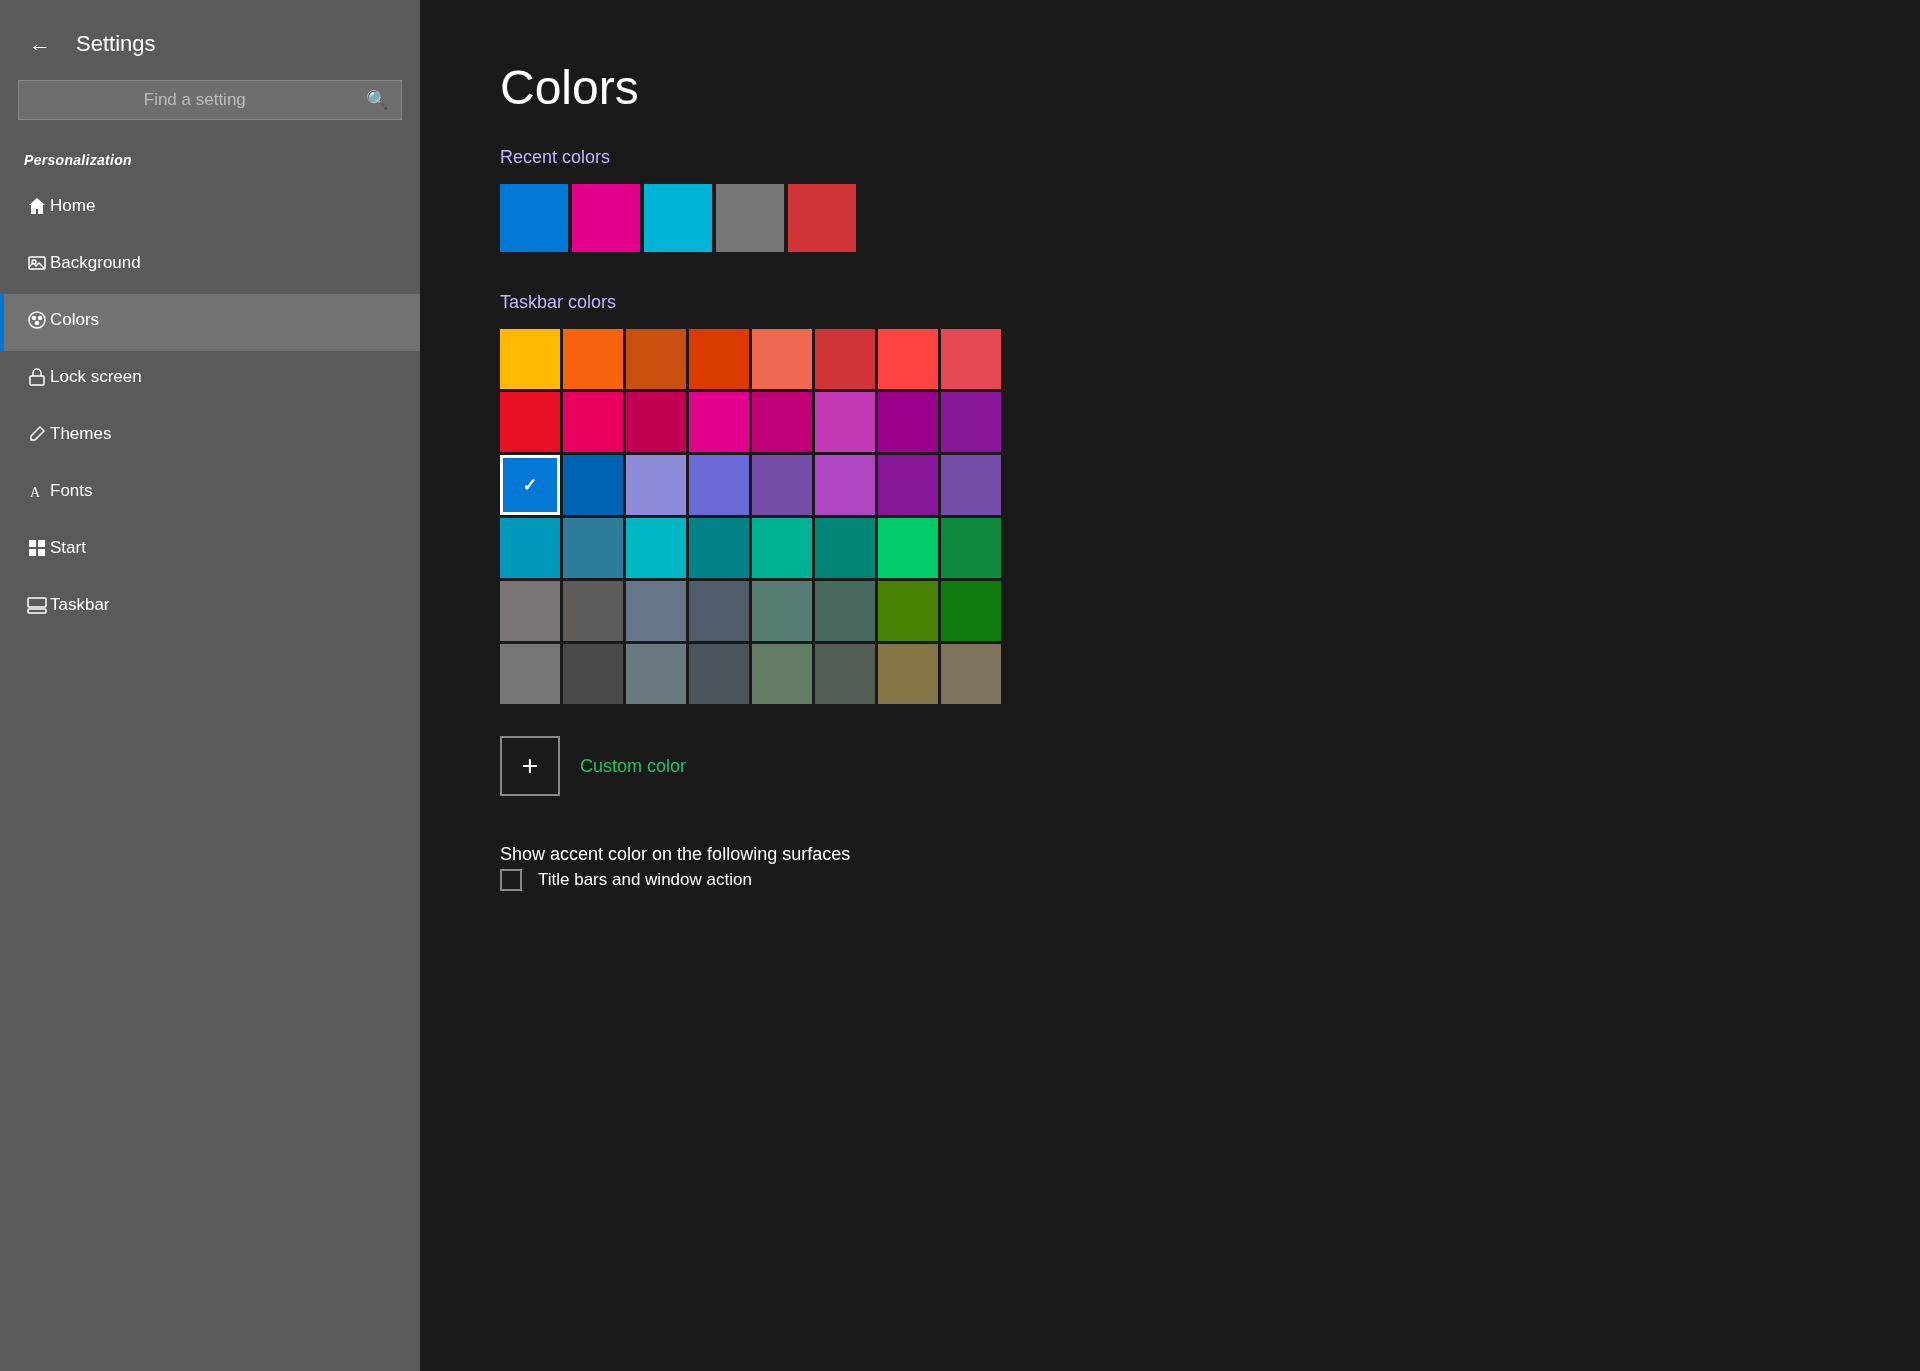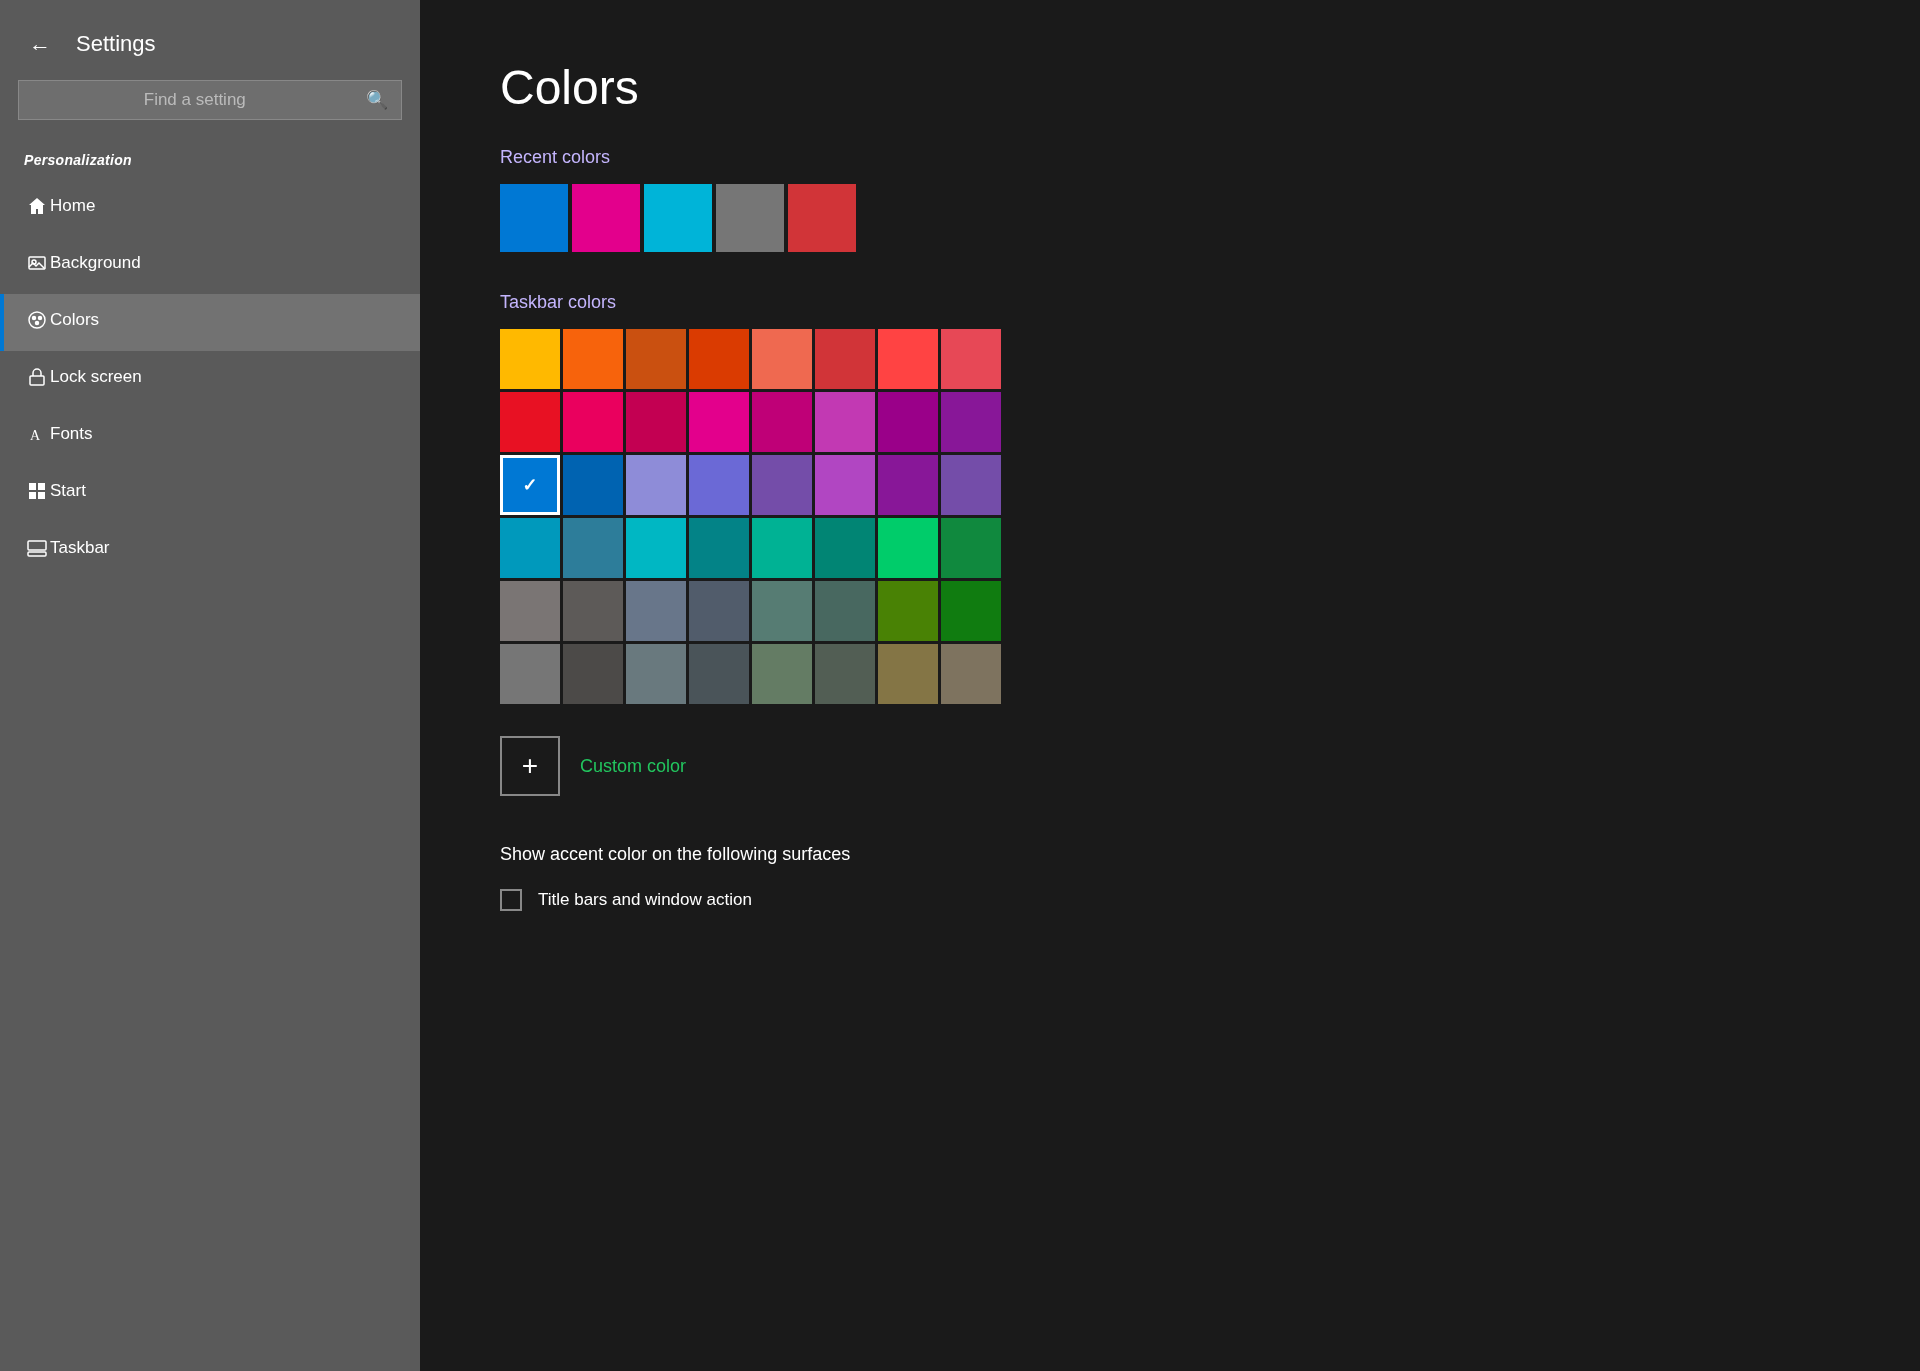--- a/index.html
+++ b/index.html
@@ -212,21 +212,21 @@
 
     .custom-color-label {
       font-size: 18px;
       color: #22c55e;
     }
 
     
     .accent-section-title {
       font-size: 18px;
       color: white;
-      margin-bottom: 24px;
+      margin-bottom: 4px;
     }
 
     .checkbox-row {
       display: flex;
       align-items: center;
       gap: 16px;
       margin-bottom: 20px;
       cursor: pointer;
     }
 
@@ -285,20 +285,26 @@
             <circle cx="10" cy="13" r="1.5" fill="white"></circle>
           </svg></span>
         <span>Colors</span>
       </div>
       <div class="nav-item">
         <span class="nav-icon"><svg width="20" height="20" viewBox="0 0 20 20" fill="none" stroke="white" stroke-width="1.5">
             <rect x="3" y="9" width="14" height="9" rx="1"></rect>
             <path d="M6 9V6a4 4 0 0 1 8 0v3"></path>
           </svg></span>
         <span>Lock screen</span>
+      </div>
+      <div class="nav-item">
+        <span class="nav-icon"><svg width="20" height="20" viewBox="0 0 20 20" fill="none" stroke="white" stroke-width="1.5">
+            <path d="M13 3l4 4-9 9H4v-4z"></path>
+          </svg></span>
+        <span>Themes</span>
       </div>
       <div class="nav-item">
         <span class="nav-icon"><svg width="20" height="20" viewBox="0 0 20 20" fill="white">
             <text x="3" y="16" font-size="14" font-family="serif" fill="white">A</text>
           </svg></span>
         <span>Fonts</span>
       </div>
       <div class="nav-item">
         <span class="nav-icon"><svg width="20" height="20" viewBox="0 0 20 20" fill="white">
             <rect x="2" y="2" width="7" height="7"></rect>

